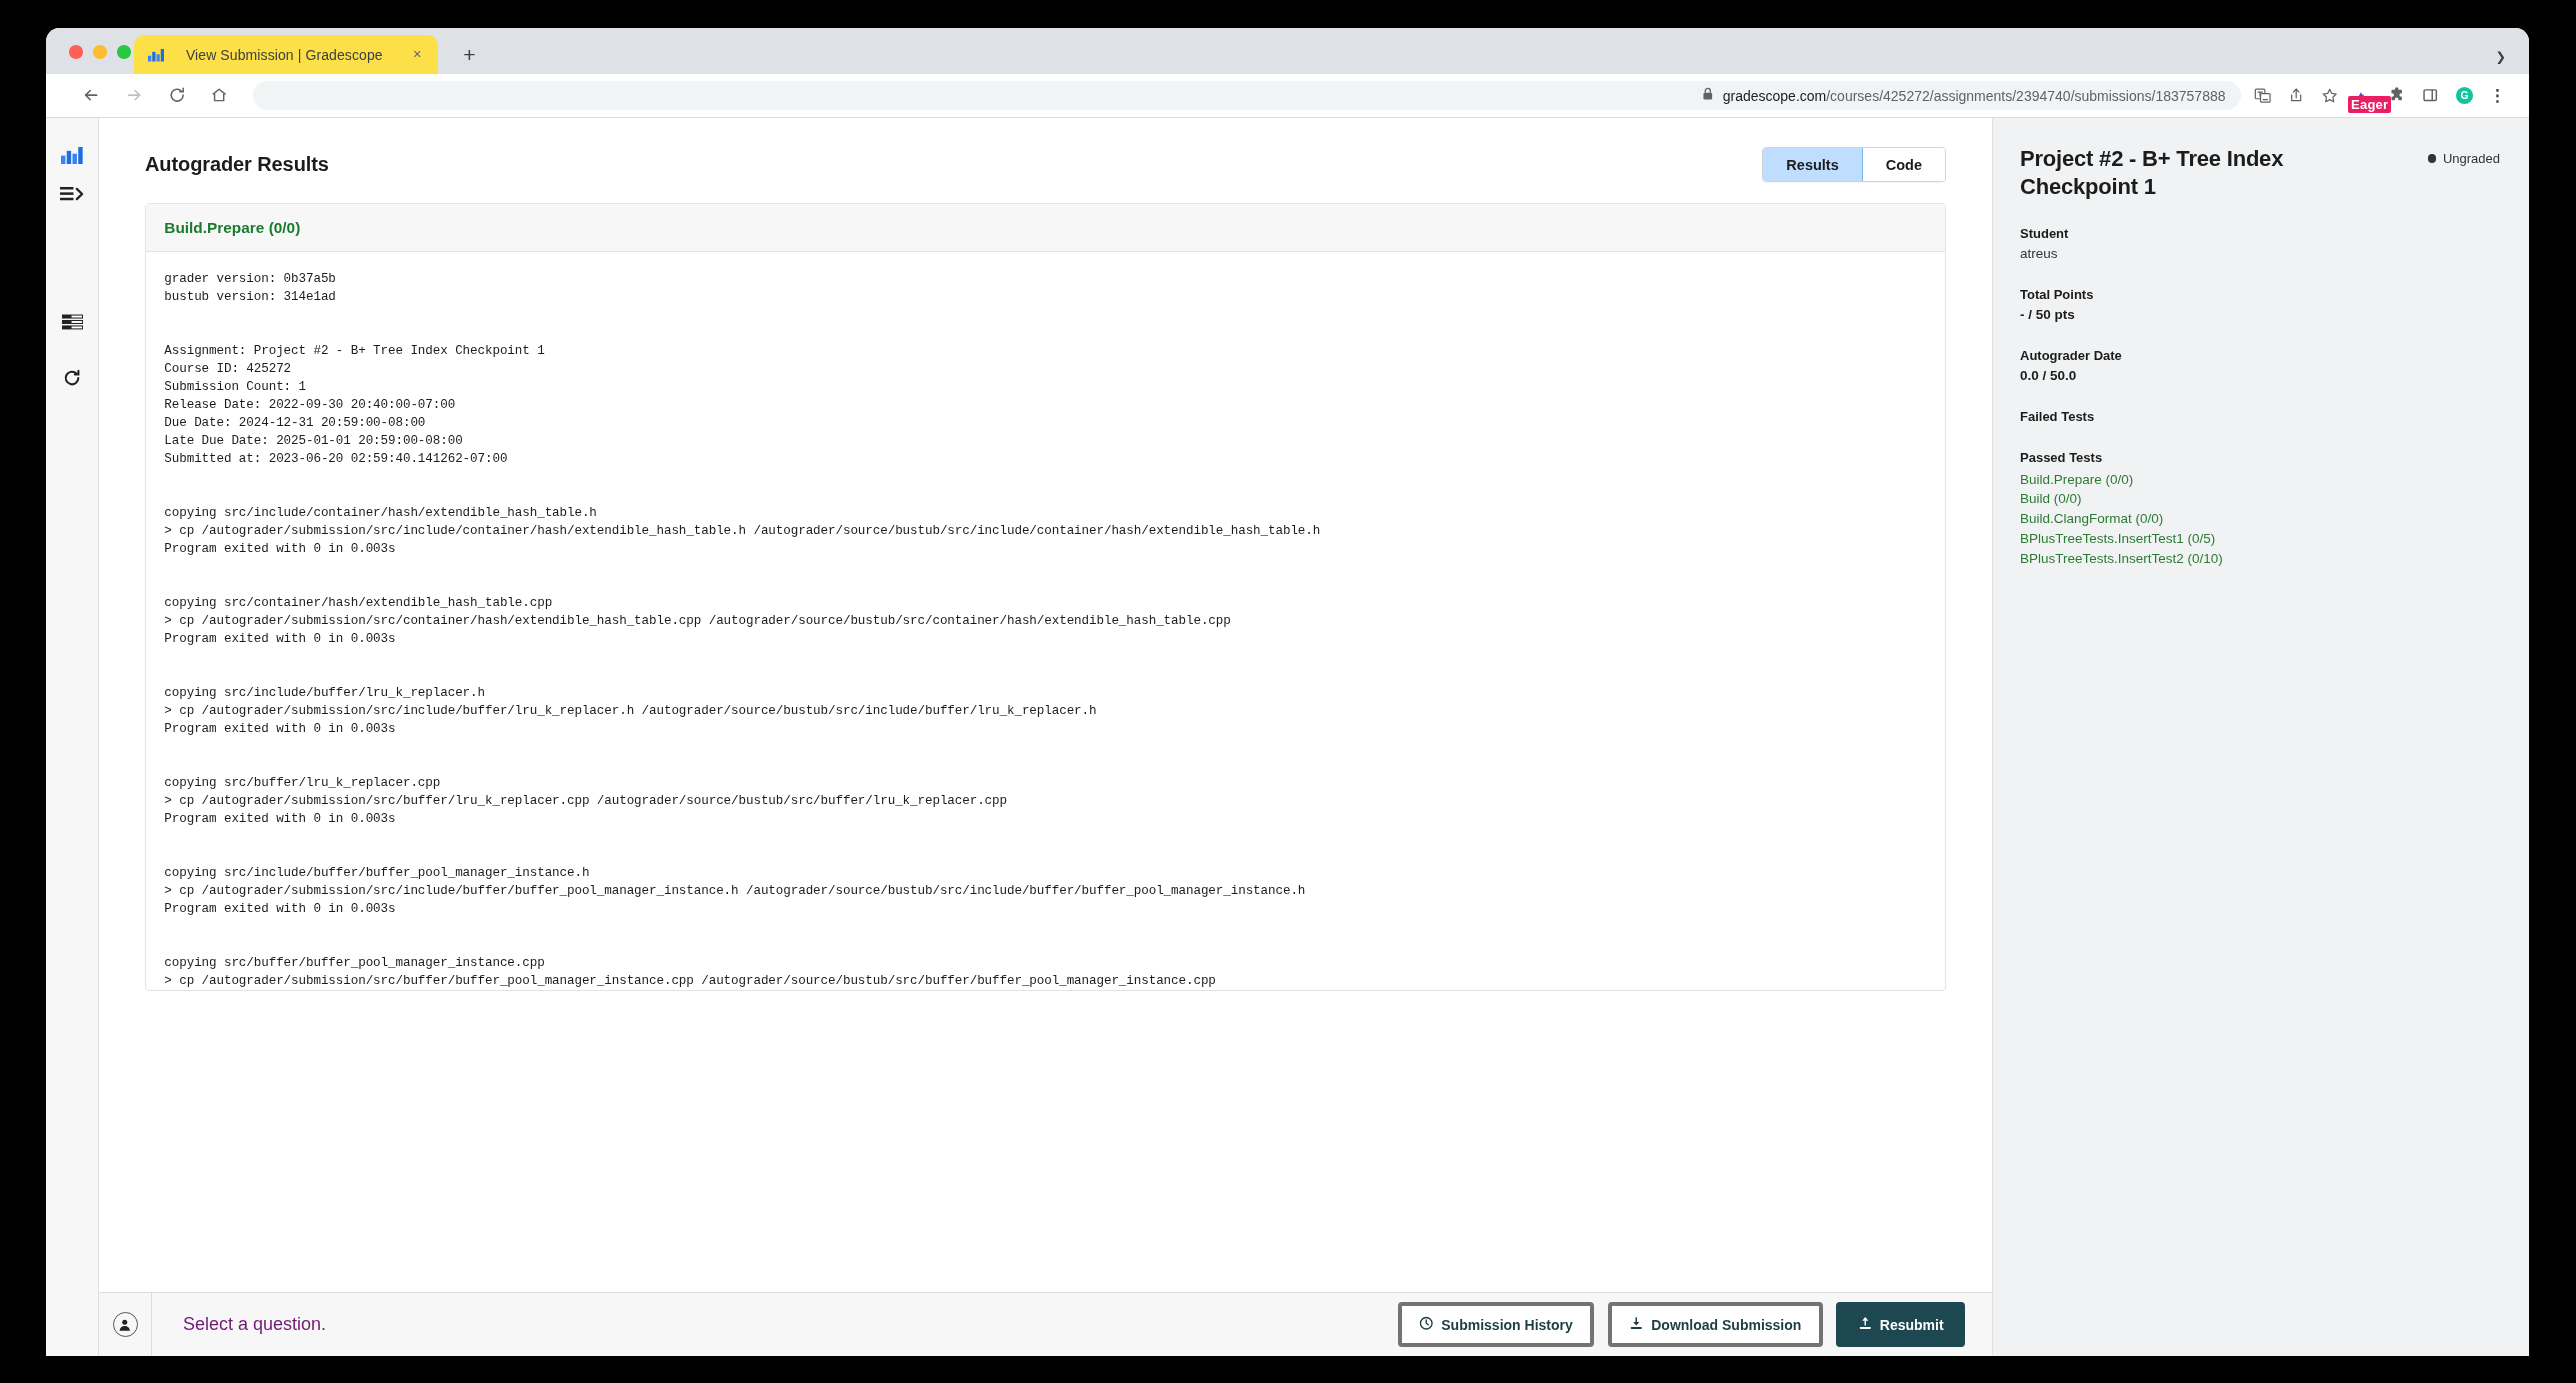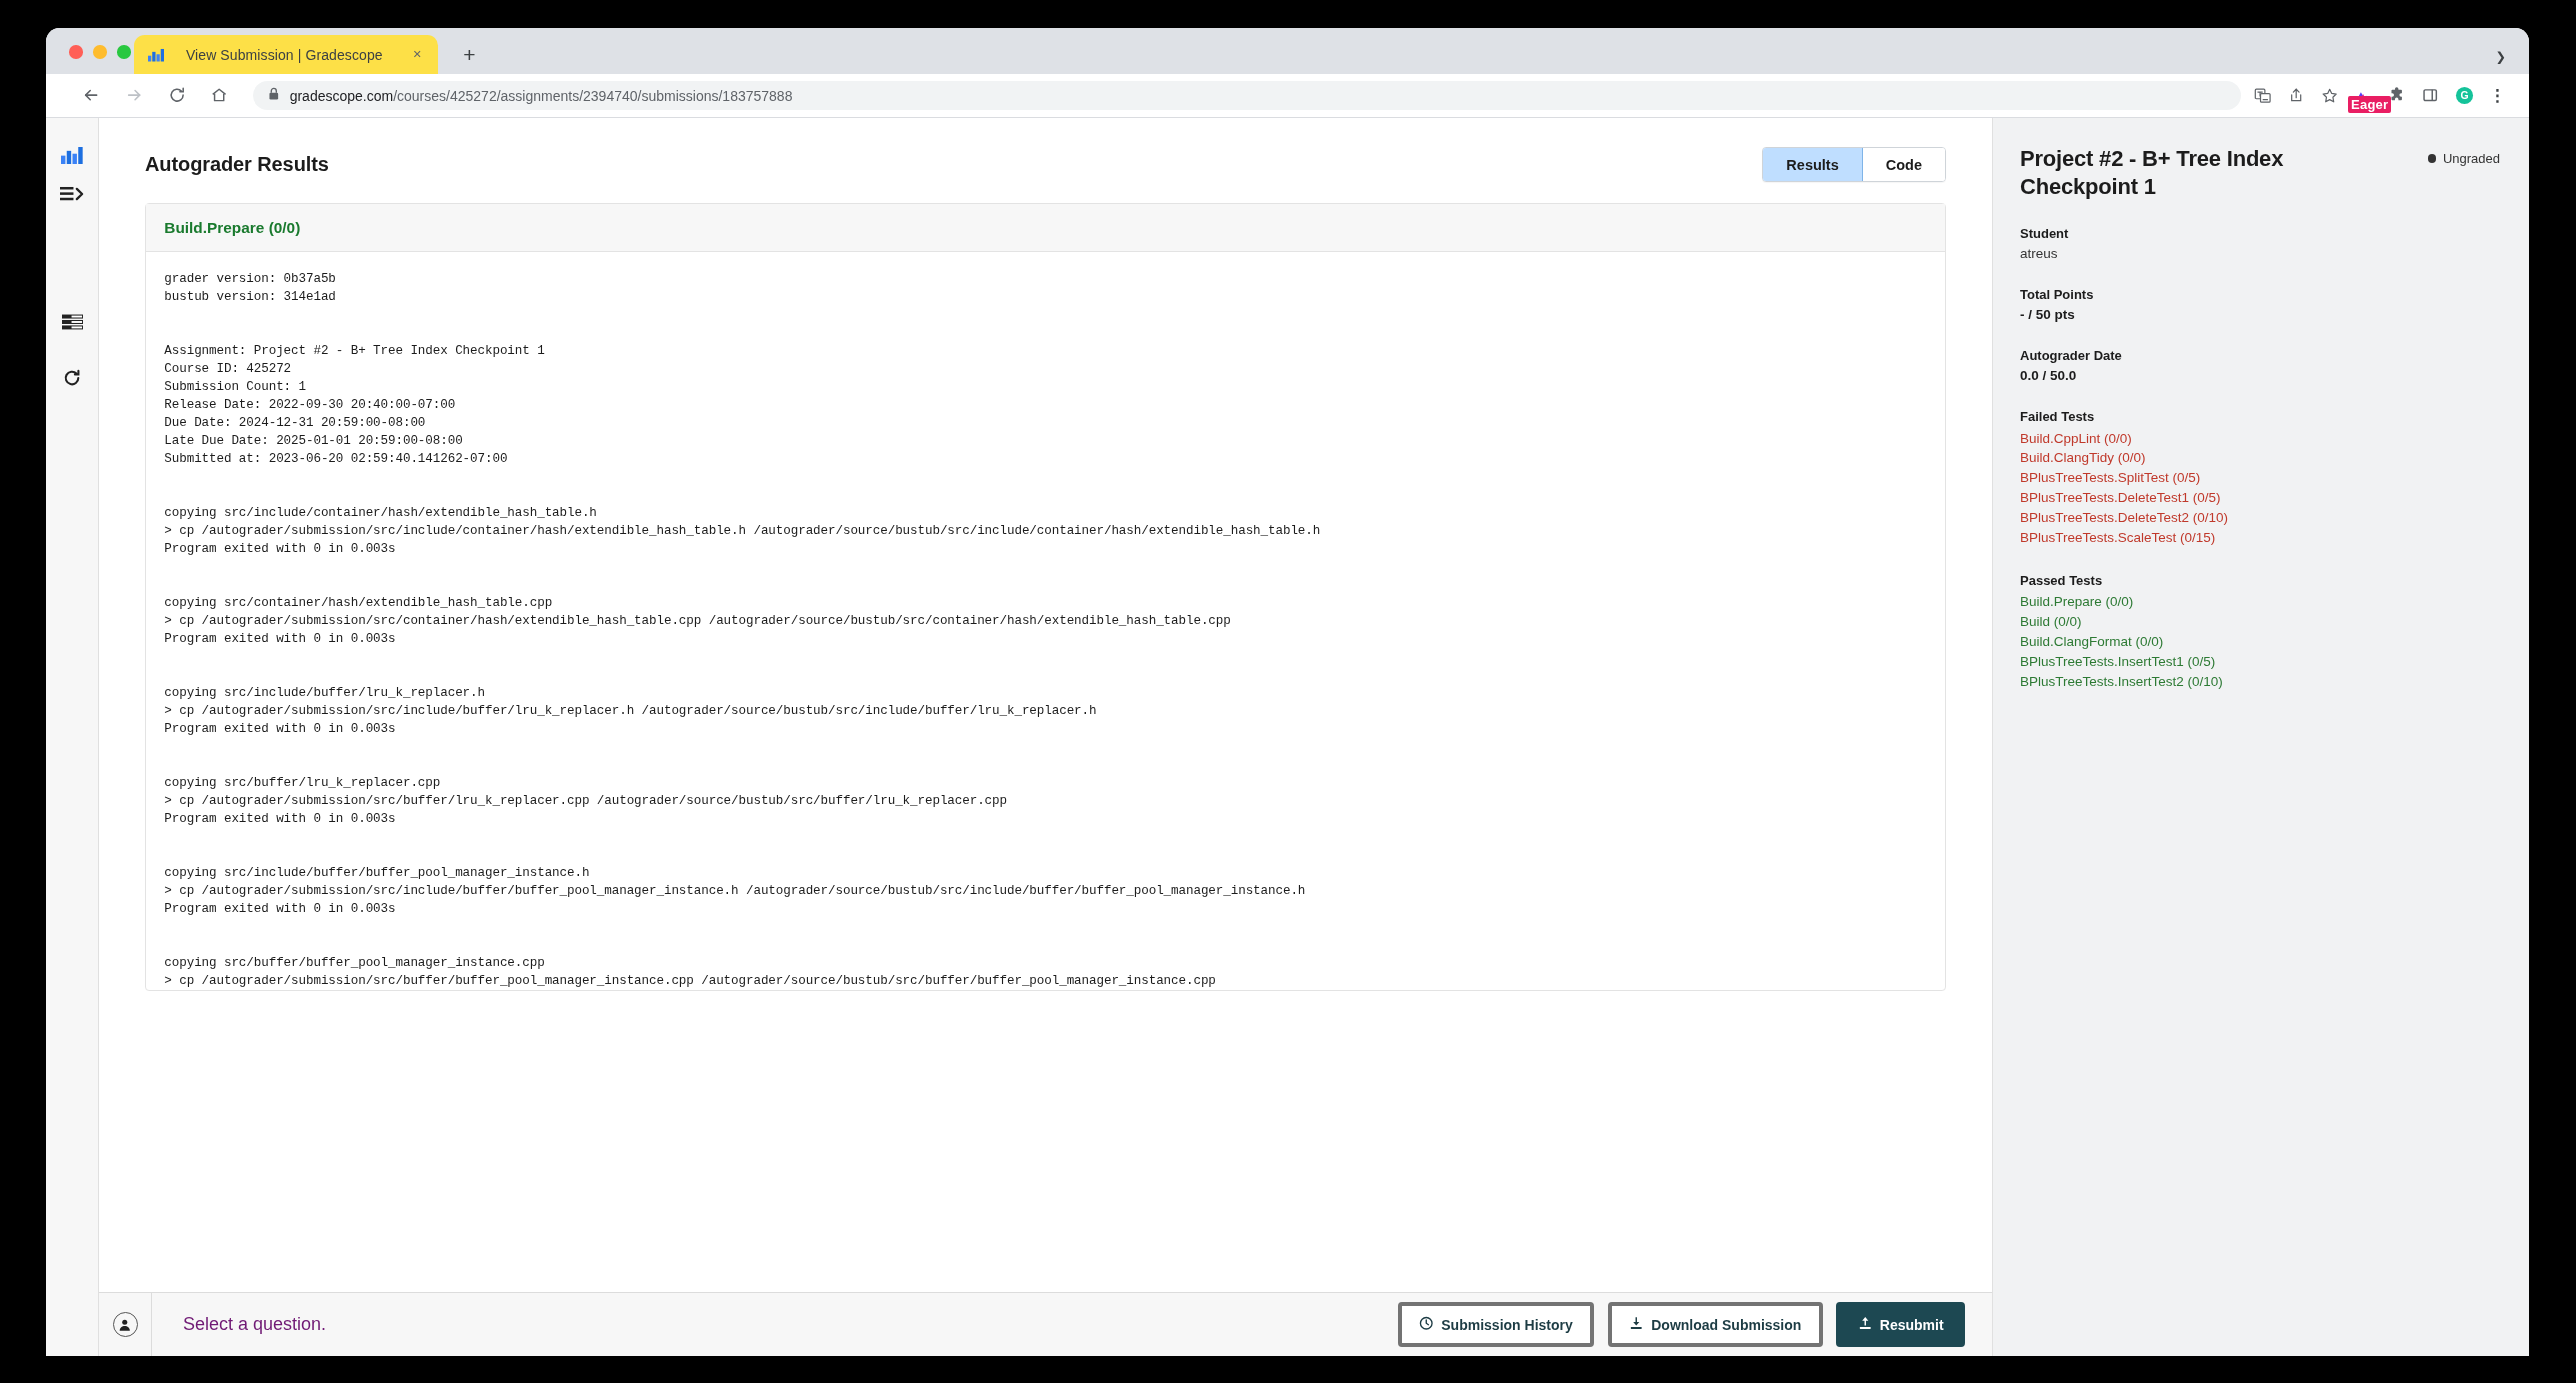--- a/index.html
+++ b/index.html
@@ -89,20 +89,21 @@
     flex: 1 1 auto;
     height: 29px;
     background: #f1f3f4;
     border-radius: 15.4px;
     display: flex;
     align-items: center;
     padding: 0 15.4px;
     gap: 9.6px;
     margin-left: 7.7px;
     margin-right: 11.6px;
+    justify-content: flex-end;
   }
   .urltext { font-size: 14px; color: #202124; white-space: nowrap; }
   .urltext .dim { color: #5f6368; }
   .ext-icons { display: flex; align-items: center; gap: 12.5px; flex: none; }
   .ext { width: 21px; height: 21px; display: flex; align-items: center; justify-content: center; color: #5f6368; position: relative; }
   .badge-eager {
     position: absolute; left: -4.8px; top: 10.6px;
     background: #e91e63; color: #fff;
     font-size: 13px; font-weight: 700;
     padding: 1px 2.9px; border-radius: 1.9px;
@@ -530,28 +531,20 @@
         <div class="rp-value bold">- / 50 pts</div>
       </div>
 
       <div class="rp-block">
         <div class="rp-label">Autograder Date</div>
         <div class="rp-value bold">0.0 / 50.0</div>
       </div>
 
       <div class="rp-block">
         <div class="rp-label">Failed Tests</div>
-        <div class="rp-list">
-          <div class="rp-item fail">Build.CppLint (0/0)</div>
-          <div class="rp-item fail">Build.ClangTidy (0/0)</div>
-          <div class="rp-item fail">BPlusTreeTests.SplitTest (0/5)</div>
-          <div class="rp-item fail">BPlusTreeTests.DeleteTest1 (0/5)</div>
-          <div class="rp-item fail">BPlusTreeTests.DeleteTest2 (0/10)</div>
-          <div class="rp-item fail">BPlusTreeTests.ScaleTest (0/15)</div>
-        </div>
       </div>
 
       <div class="rp-block">
         <div class="rp-label">Passed Tests</div>
         <div class="rp-list">
           <div class="rp-item pass">Build.Prepare (0/0)</div>
           <div class="rp-item pass">Build (0/0)</div>
           <div class="rp-item pass">Build.ClangFormat (0/0)</div>
           <div class="rp-item pass">BPlusTreeTests.InsertTest1 (0/5)</div>
           <div class="rp-item pass">BPlusTreeTests.InsertTest2 (0/10)</div>

